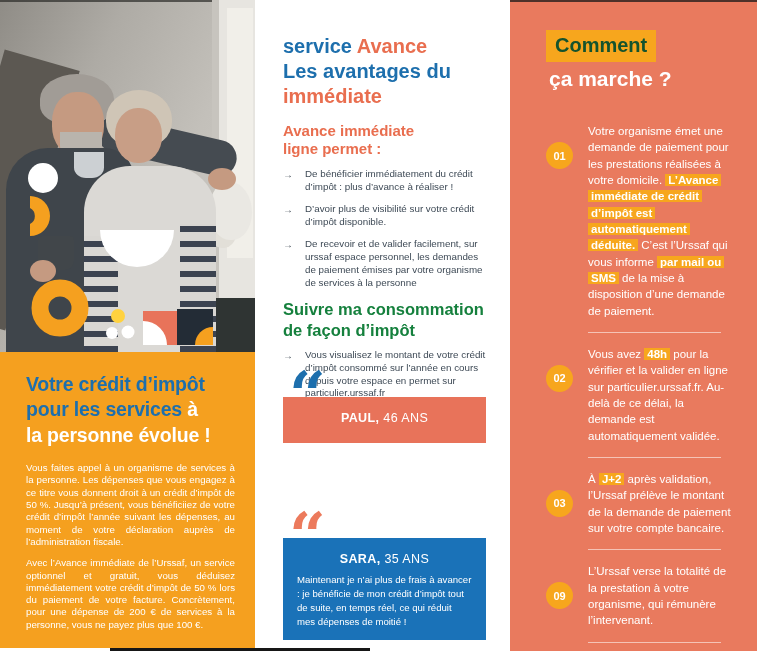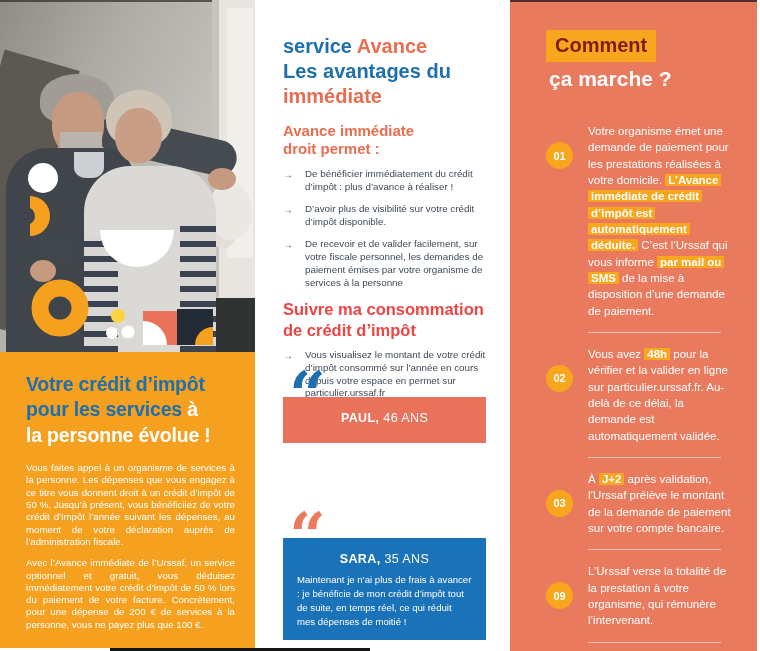--- a/index.html
+++ b/index.html
@@ -50,21 +50,21 @@
   .bottom-strip{position:absolute;left:110px;top:648px;width:260px;height:3px;background:#161616;}
 
   
   .col-mid{position:absolute;left:270px;top:0;width:240px;height:651px;box-sizing:border-box;
     padding:34px 20px 0 13px;}
   .mid-heading{font-size:20px;line-height:1.26;font-weight:bold;}
   .c-blue{color:#1d6fad;}
   .c-coral{color:#e96e4f;}
   .c-white{color:#ffffff;}
   .mid-sub1{margin-top:12px;font-size:15px;line-height:1.25;font-weight:bold;color:#e96e4f;}
-  .mid-sub2{margin-top:10px;font-size:16.5px;line-height:1.22;font-weight:bold;color:#ef4444;}
+  .mid-sub2{margin-top:10px;font-size:16.5px;line-height:1.22;font-weight:bold;color:#15803d;}
   .bullets{margin:9px 0 0 0;padding:0;list-style:none;}
   .bullets li{display:flex;margin-bottom:9px;}
   .bullets .arrow{flex:none;width:22px;color:#4a545e;font-size:10px;padding-top:1px;}
   .bullets .btxt{color:#3e4a56;font-size:9.8px;line-height:1.32;}
 
   .quote-box{position:absolute;left:13px;width:203px;box-sizing:border-box;
     padding:11px 14px 11px;color:#fff;}
   .quote-paul{top:397px;background:#e8735a;}
   .quote-sara{top:538px;background:#1a72b8;}
   .quote-mark{position:absolute;top:-37px;left:6px;font-size:64px;line-height:1.1;
@@ -73,21 +73,21 @@
   .quote-sara .quote-mark{color:#ec7a5c;}
   .quote-name{font-size:12.5px;letter-spacing:.4px;margin:3px 0 7px;text-align:center;}
   .quote-name .nb{font-weight:bold;}
   .quote-text{font-size:9.6px;line-height:1.45;}
 
   
   .col-right{position:absolute;left:510px;top:0;width:247px;height:651px;background:#e97a5e;
     box-sizing:border-box;padding:30px 24px 0 36px;}
   .col-right::before{content:'';position:absolute;left:0;top:0;width:100%;height:2px;background:#191919;opacity:.75;}
   .right-heading{color:#fff;font-weight:bold;}
-  .hl-badge{display:inline-block;background:#f7a61d;color:#7f1d1d;font-size:20px;font-weight:bold;
+  .hl-badge{display:inline-block;background:#f7a61d;color:#14532d;font-size:20px;font-weight:bold;
     padding:4px 9px 5px;}
   .hrest{font-size:21px;margin-top:5px;padding-left:3px;}
   .steps{margin-top:32px;}
   .step{display:flex;gap:15px;}
   .step-num{flex:none;width:27px;height:27px;border-radius:50%;background:#f7a61d;color:#fff;
     font-size:11px;font-weight:bold;display:flex;align-items:center;justify-content:center;margin-top:19px;}
   .step-text{color:#fff;font-size:11.5px;line-height:1.42;width:184px;}
   .step-text .hl{background:#f7a61d;font-weight:bold;padding:0 3px;
     -webkit-box-decoration-break:clone;box-decoration-break:clone;}
   .divider{height:1px;background:rgba(255,255,255,.55);margin:13px 12px 13px 42px;}
@@ -148,41 +148,41 @@
 
   <div class="col-mid">
     <div class="mid-heading">
       <div><span class="c-blue">service </span><span class="c-coral">Avance</span></div>
       <div><span class="c-blue">Les avantages du</span></div>
       <div><span class="c-coral">immédiate</span></div>
     </div>
 
     <div class="mid-sub1">
       <div>Avance immédiate</div>
-      <div>droit permet :</div>
+      <div>ligne permet :</div>
     </div>
 
     <ul class="bullets">
       <li>
         <span class="arrow">→</span>
         <span class="btxt">De bénéficier immédiatement du crédit d’impôt : plus d’avance à réaliser !</span>
       </li>
       <li>
         <span class="arrow">→</span>
         <span class="btxt">D’avoir plus de visibilité sur votre crédit d’impôt disponible.</span>
       </li>
       <li>
         <span class="arrow">→</span>
-        <span class="btxt">De recevoir et de valider facilement, sur votre fiscale personnel, les demandes de paiement émises par votre organisme de services à la personne</span>
+        <span class="btxt">De recevoir et de valider facilement, sur urssaf espace personnel, les demandes de paiement émises par votre organisme de services à la personne</span>
       </li>
     </ul>
 
     <div class="mid-sub2">
       <div>Suivre ma consommation</div>
-      <div>de crédit d’impôt</div>
+      <div>de façon d’impôt</div>
     </div>
 
     <ul class="bullets">
       <li>
         <span class="arrow">→</span>
         <span class="btxt">Vous visualisez le montant de votre crédit d’impôt consommé sur l’année en cours depuis votre espace en permet sur particulier.urssaf.fr</span>
       </li>
     </ul>
 
     <div class="quote-box quote-paul">

